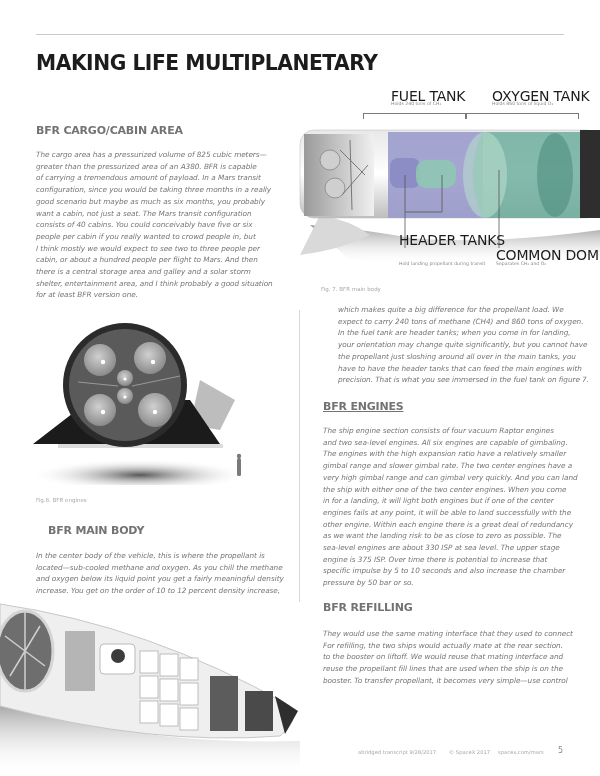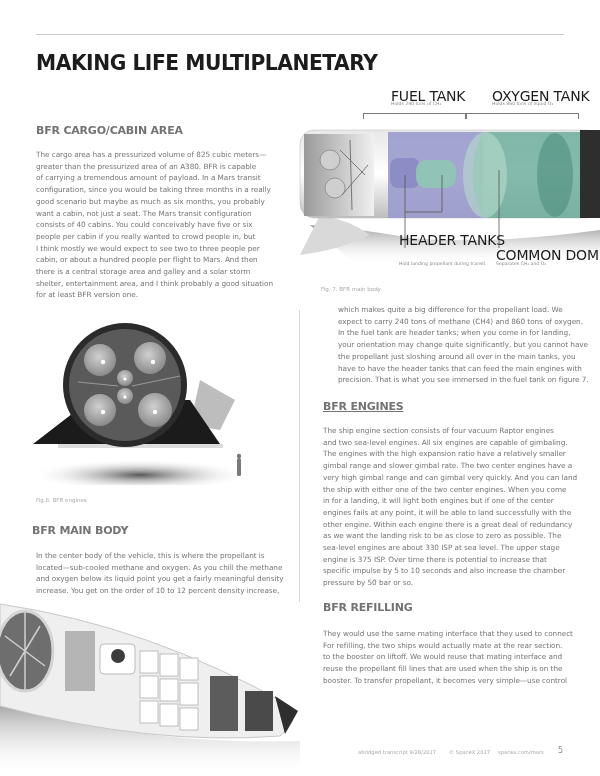--- a/index.html
+++ b/index.html
@@ -4,21 +4,21 @@
   <style>
     * { box-sizing: border-box; margin: 0; padding: 0; }
     html, body { width: 600px; height: 776px; background: #ffffff; overflow: hidden; }
     body { position: relative; font-family: "DejaVu Sans", "Liberation Sans", sans-serif; color: #6b6b6b; }
 
     .top-rule { position: absolute; left: 36px; top: 34px; width: 528px; height: 1px; background: #c9c9c9; }
     .page-title { position: absolute; left: 36px; top: 50px; font-family: "DejaVu Sans", sans-serif; font-weight: bold; font-size: 22px; letter-spacing: -0.5px; color: #1c1c1c; transform: scaleX(0.92); transform-origin: left; white-space: nowrap; }
 
     .section-head { position: absolute; font-family: "DejaVu Sans", sans-serif; font-weight: bold; font-size: 11px; color: #737373; letter-spacing: -0.2px; white-space: nowrap; }
     .body-text { position: absolute; font-family: "DejaVu Sans", sans-serif; font-size: 7.3px; line-height: 11.7px; color: #757575; letter-spacing: -0.05px; }
-    .body-text p { white-space: nowrap; }
+    .body-text p { white-space: nowrap; font-style: italic; }
 
     .caption { position: absolute; font-size: 5.5px; color: #a8a8a8; white-space: nowrap; }
 
     .callout-title { position: absolute; font-weight: normal; font-size: 14px; color: #1c1c1c; white-space: nowrap; letter-spacing: -0.2px; }
     .callout-sub { position: absolute; font-size: 4.6px; color: #8a8a8a; white-space: nowrap; }
 
     .v-divider { position: absolute; left: 299px; top: 310px; width: 1px; height: 292px; background: #d6d6d6; }
 
     
     .fig7 { position: absolute; left: 290px; top: 120px; width: 310px; height: 150px; }
@@ -151,21 +151,21 @@
       <circle cx="95" cy="87" r="1.6" fill="#fff"></circle>
     <line x1="48" y1="72" x2="88" y2="76" stroke="#999" stroke-width="1"></line>
     <line x1="102" y1="76" x2="150" y2="66" stroke="#999" stroke-width="1"></line>
 
     <rect x="207" y="148" width="4" height="18" rx="1.5" fill="#7a7a7a"></rect>
     <circle cx="209" cy="146" r="2.2" fill="#7a7a7a"></circle>
   </svg>
 </div>
 <div class="caption" style="left:36px;top:497px;">Fig.8.  BFR engines</div>
 
-<div class="section-head" style="left:32px;top:524px;">BFR MAIN BODY</div>
+<div class="section-head" style="left:48px;top:524px;">BFR MAIN BODY</div>
 <div class="body-text" style="left:36px;top:550px;">
   <p>In the center body of the vehicle, this is where the propellant is</p>
   <p>located—sub-cooled methane and oxygen. As you chill the methane</p>
   <p>and oxygen below its liquid point you get a fairly meaningful density</p>
   <p>increase. You get on the order of 10 to 12 percent density increase,</p>
 </div>
 
 <div class="fig-hull">
   <svg width="300" height="180" viewBox="0 0 300 180">
     <defs>

